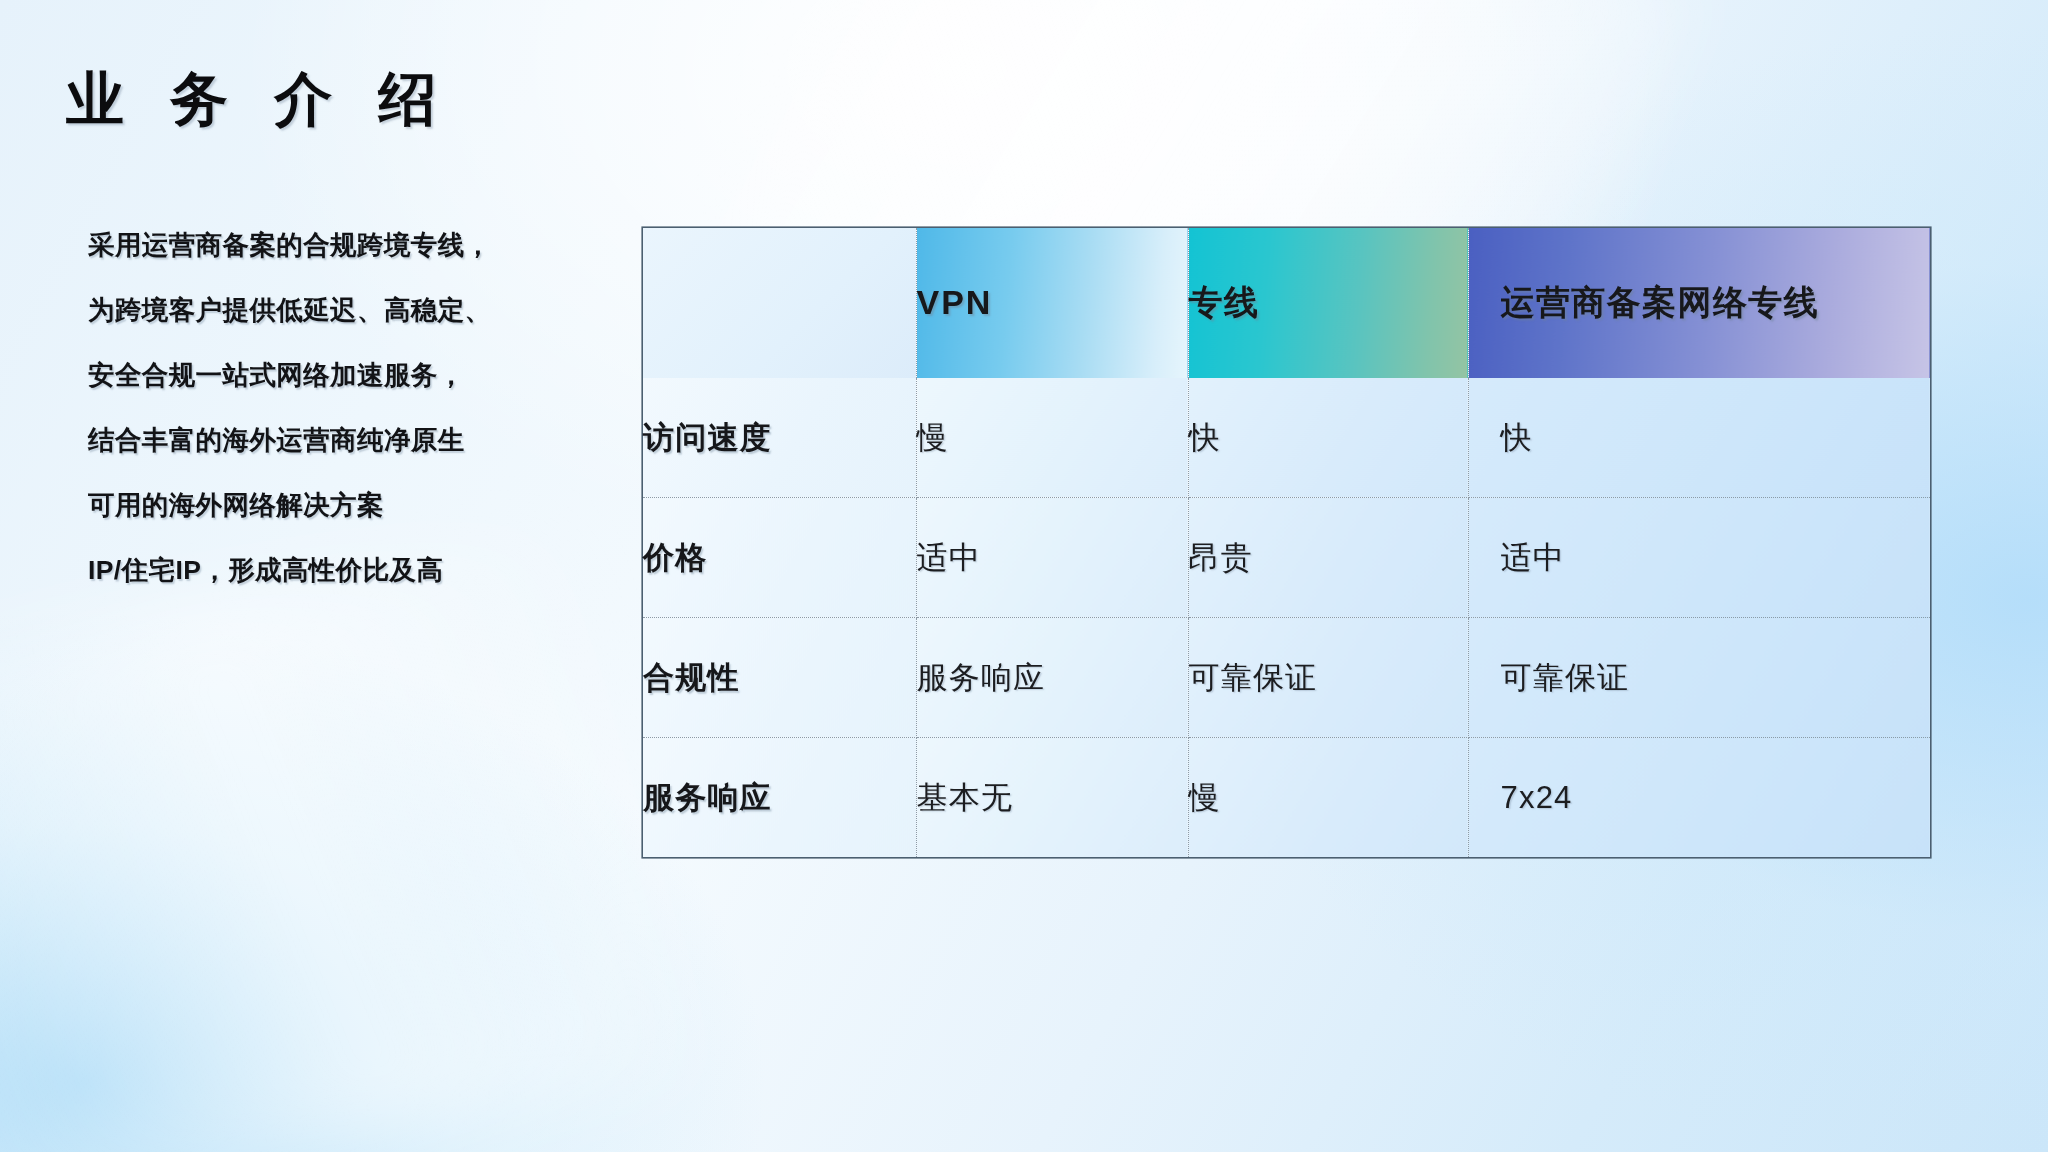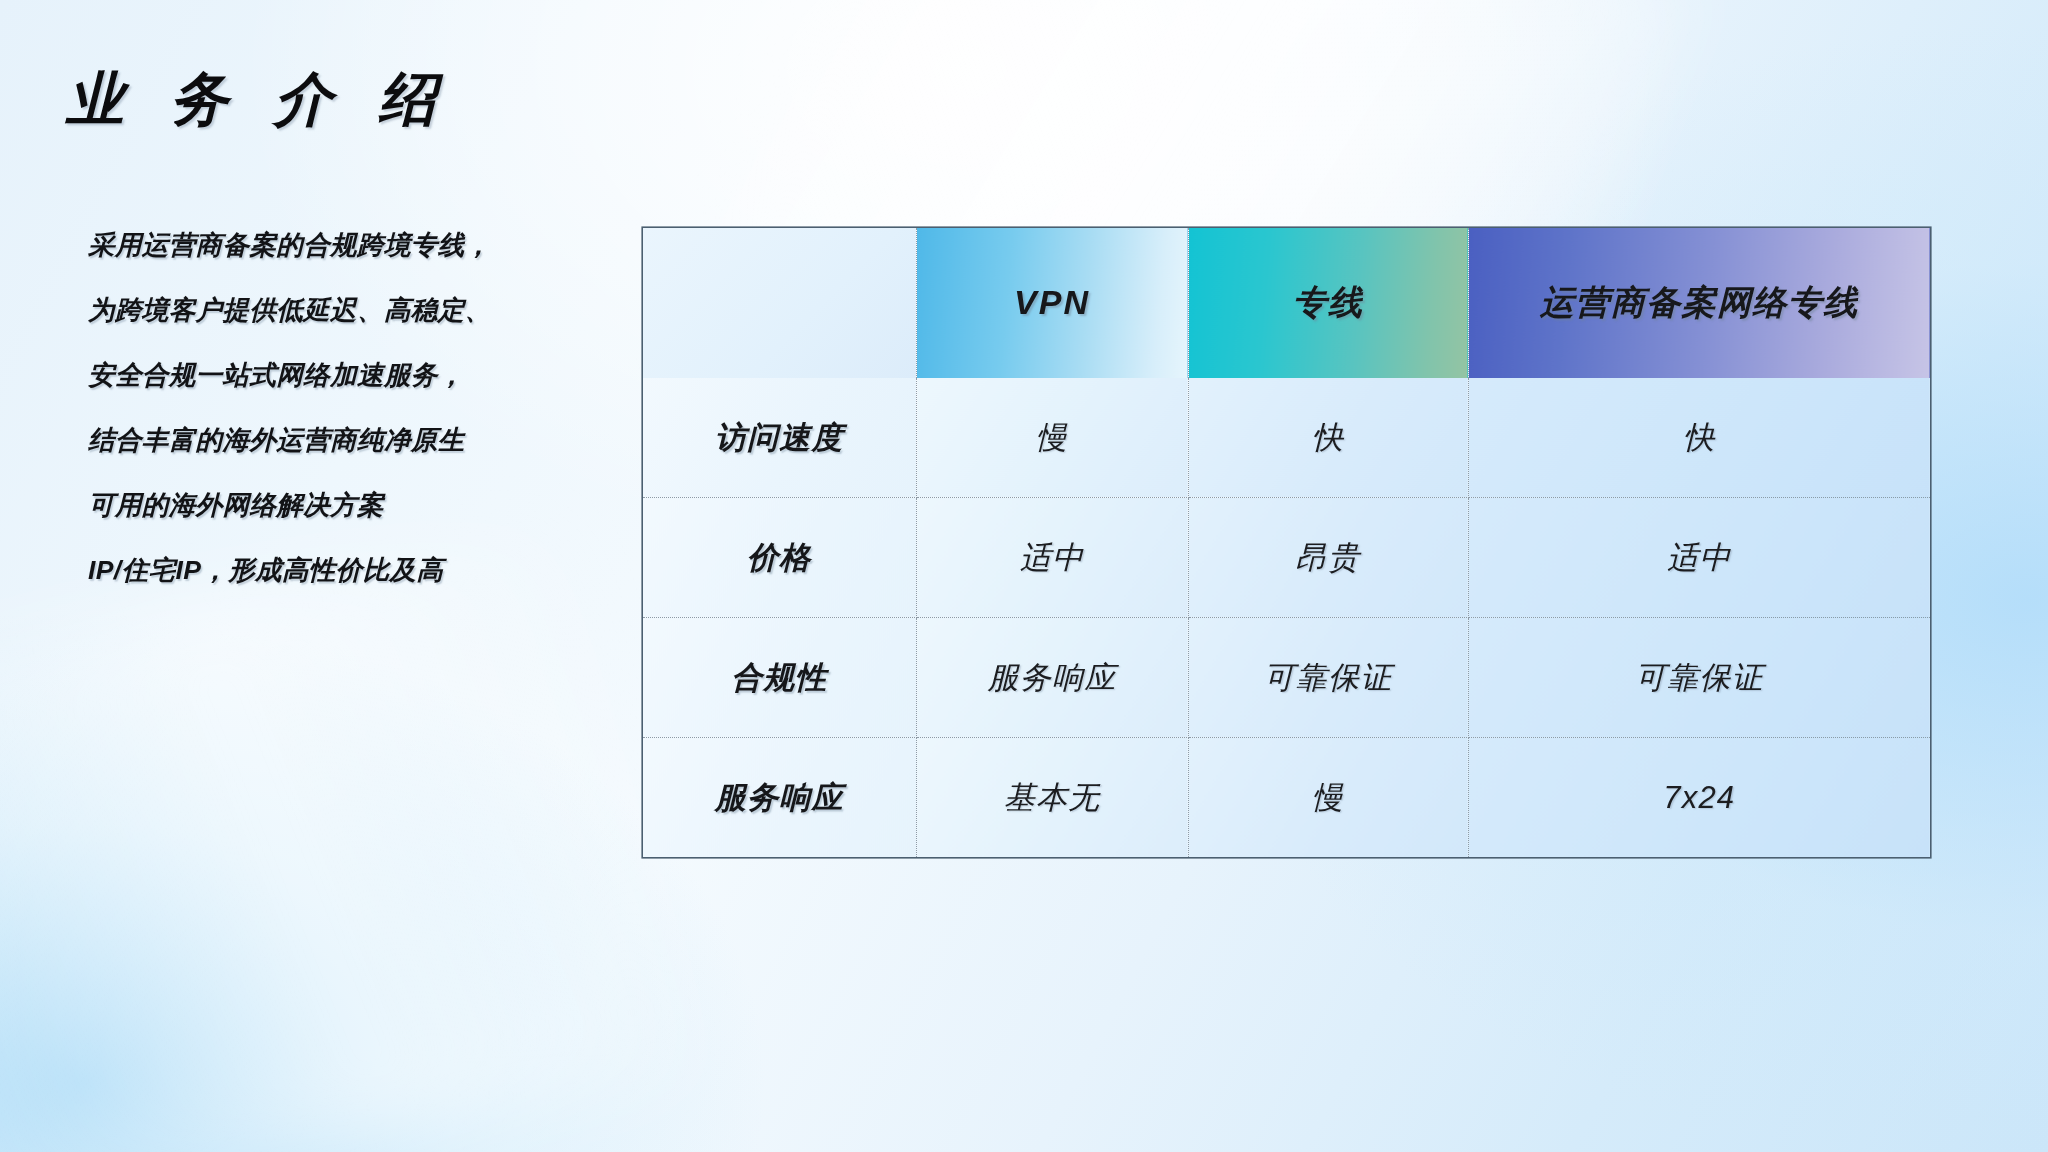--- a/index.html
+++ b/index.html
@@ -34,21 +34,20 @@
           rgba(176,220,250,0.85) 0%,
           rgba(205,233,251,0.40) 48%,
           rgba(255,255,255,0.0) 82%),
       linear-gradient(118deg,
           #e6f2fb 0%,
           #eef7fd 22%,
           #f4fafe 42%,
           #e7f3fc 62%,
           #d5ebfa 82%,
           #cbe6f9 100%);
-    font-style: italic;
   }
   .bg-sheen {
     position: absolute;
     left: 38%;
     top: -16%;
     width: 820px;
     height: 720px;
     transform: rotate(22deg);
     background: linear-gradient(100deg,
         rgba(255,255,255,0.0) 0%,
@@ -115,27 +114,27 @@
     table-layout: fixed;
     box-shadow: 0 0 0 1.6px #4b5f70;
   }
   .cmp-table col.c0 { width: 273px; }
   .cmp-table col.c1 { width: 272px; }
   .cmp-table col.c2 { width: 280px; }
   .cmp-table col.c3 { width: 462px; }
 
   .cmp-table td {
     padding: 0;
-    text-align: center;
+    text-align: left;
     vertical-align: middle;
     border-right: 1.4px dotted #8d9aa6;
     border-bottom: 1.4px dotted #8d9aa6;
     position: relative;
   }
-  .cmp-table td:last-child { border-right: none; }
+  .cmp-table td:last-child { border-right: none; padding-left: 32px; }
   .cmp-table tr:last-child td { border-bottom: none; }
 
   
   .hdr td { height: 150px; }
   .hdr .h-blank {
     background: linear-gradient(135deg, #eaf5fd 0%, #e2f1fc 60%, #dcecfa 100%);
   }
   .hdr .h-vpn {
     background: linear-gradient(95deg, #4fb8e8 0%, #77cbee 34%, #a8dcf3 62%, #d7eefa 88%, #e6f5fc 100%);
   }

